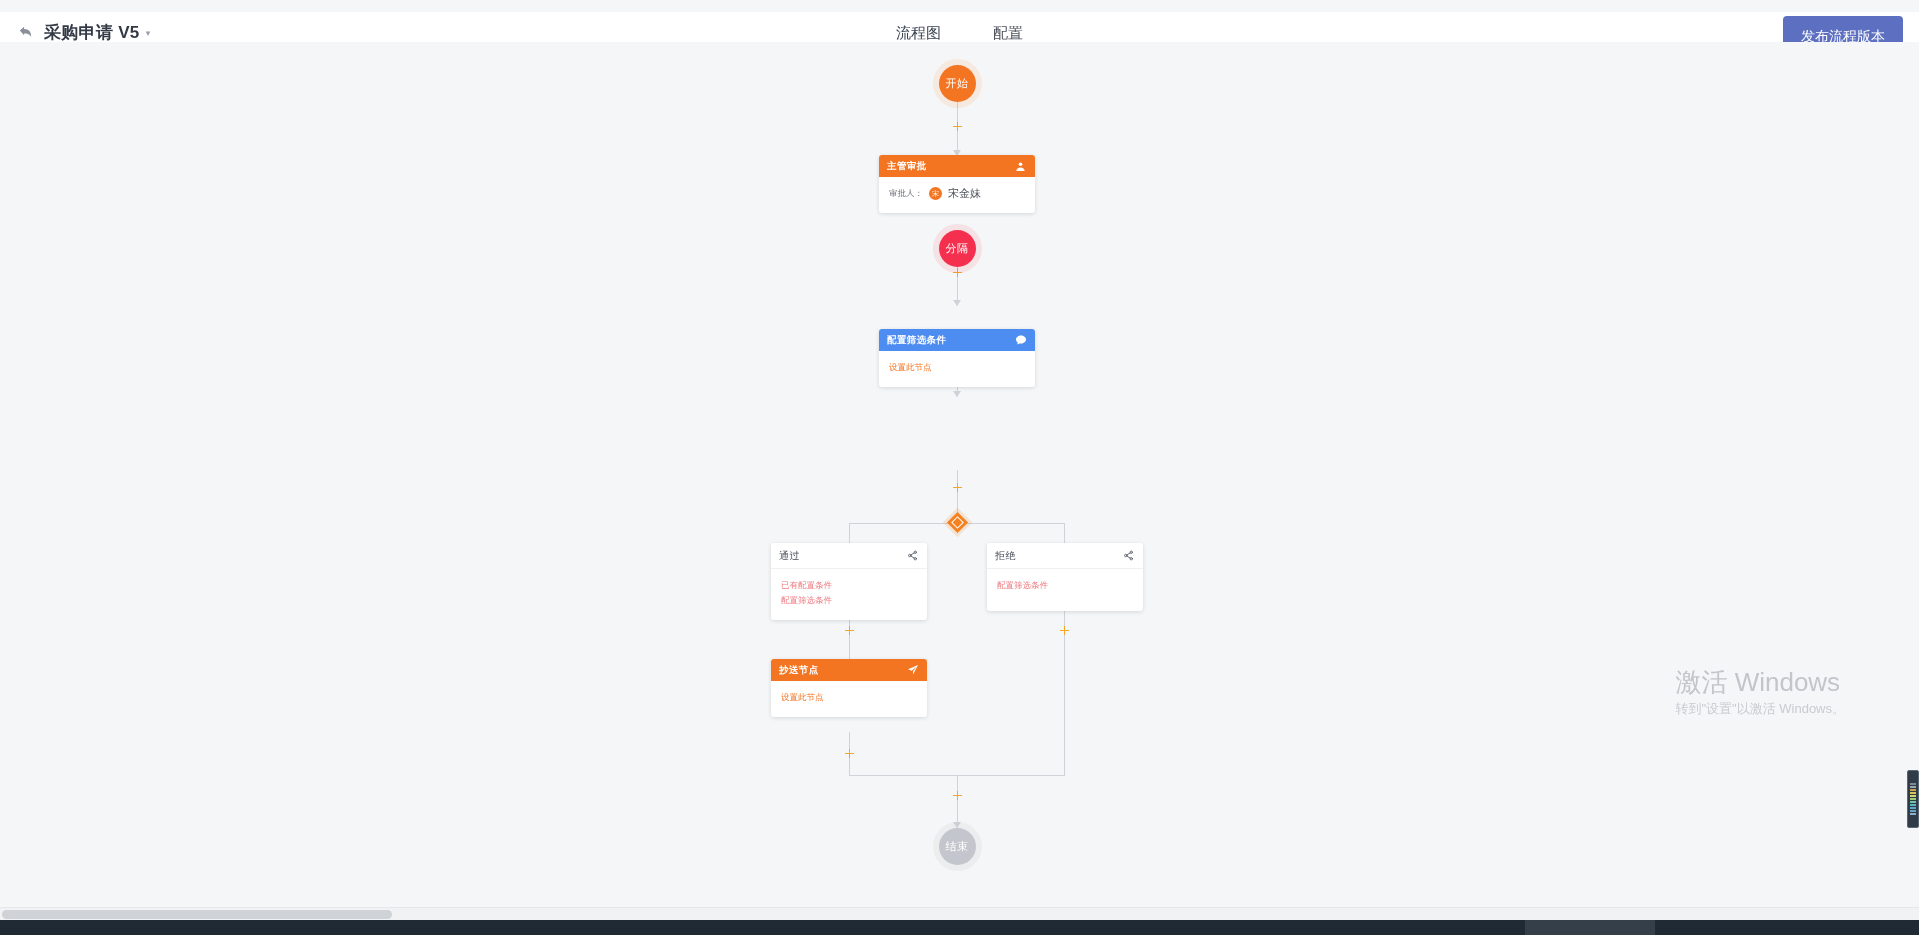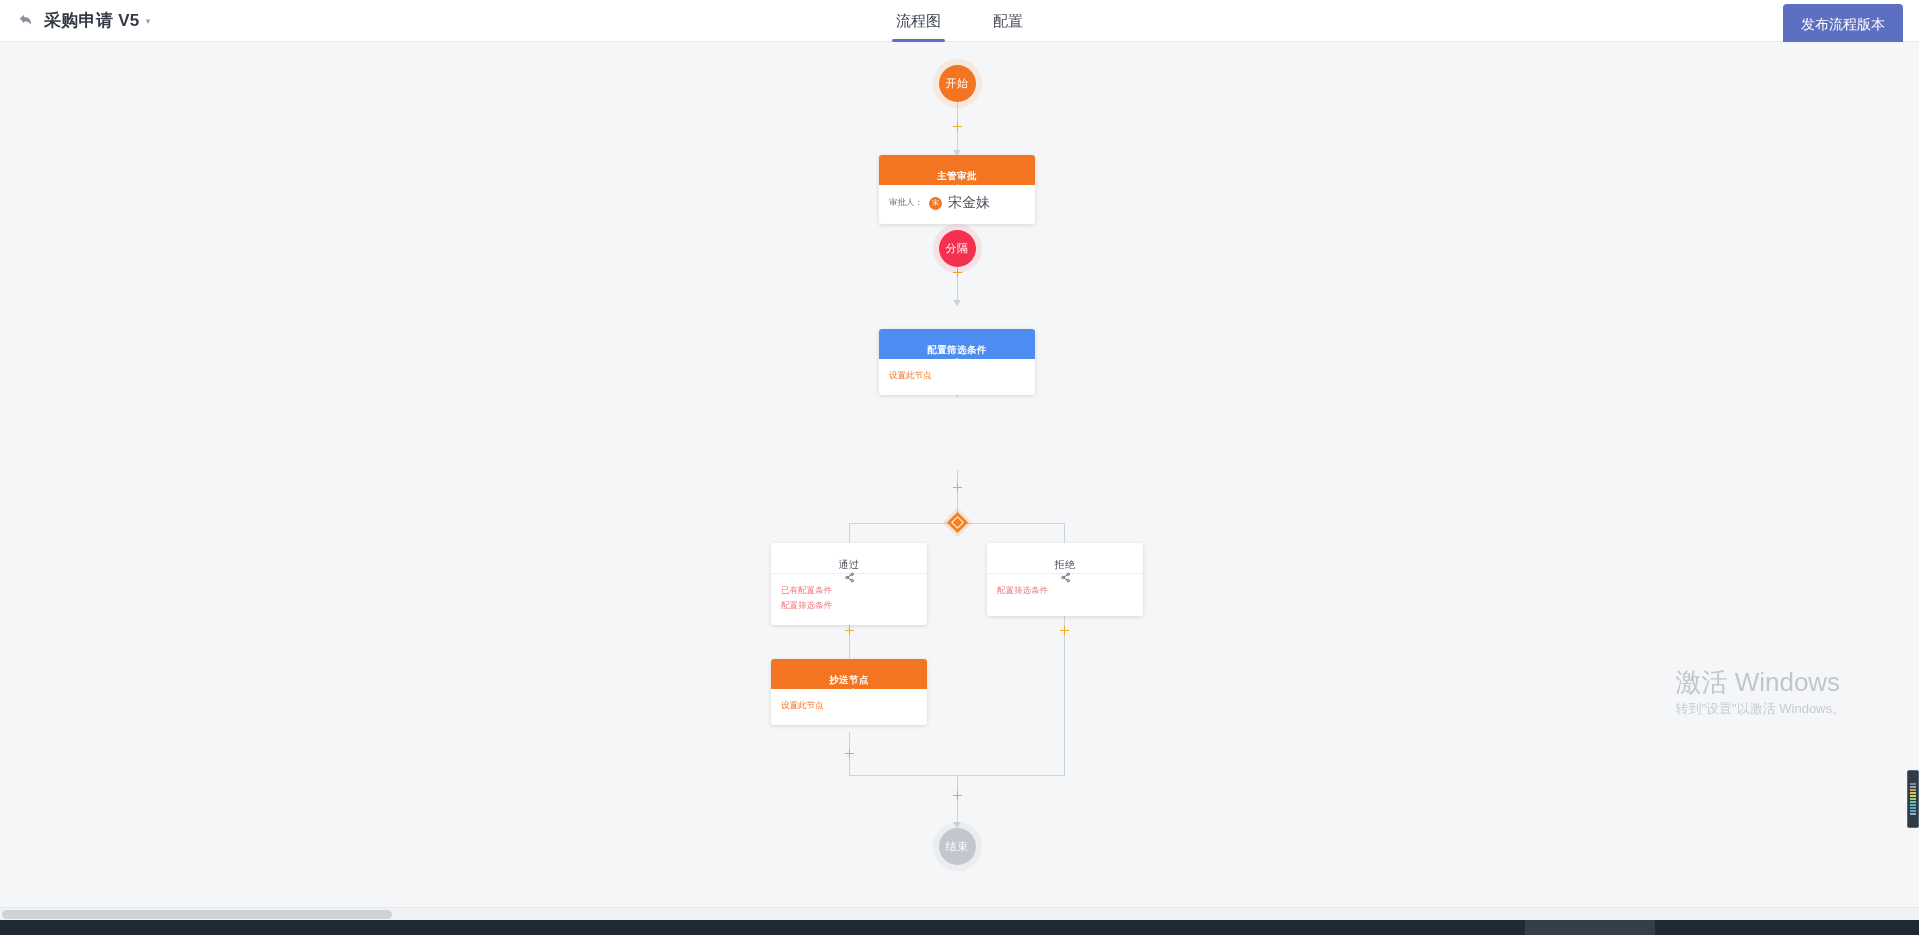--- a/index.html
+++ b/index.html
@@ -7,21 +7,21 @@
   html, body {
     margin: 0; padding: 0;
     width: 1919px; height: 935px;
     overflow: hidden;
     font-family: "Liberation Sans", "DejaVu Sans", sans-serif;
     background: #f5f6f7;
   }
 
   
   .topbar {
-    position: absolute; top: 0; left: 0;
+    position: absolute; top: 12px; left: 0;
     width: 1919px; height: 42px;
     background: #ffffff;
     border-bottom: 1px solid #e8e8e8;
     display: flex; align-items: center;
   }
   .tb-left {
     display: flex; align-items: center;
     padding-left: 16px;
     height: 42px;
   }
@@ -162,24 +162,23 @@
     width: 156px;
     background: #fff;
     border-radius: 3px;
     box-shadow: 0 1px 4px rgba(0,0,0,.13);
     cursor: pointer;
     overflow: hidden;
   }
   .node-head {
     height: 22px;
     display: flex; align-items: center; justify-content: space-between;
-    padding: 15px 8px;
+    padding: 8px 8px;
     font-size: 9.5px; font-weight: bold;
     letter-spacing: .4px;
-    flex-direction: column;
   }
   .node-head.orange { background: #f47521; color: #fff; }
   .node-head.blue   { background: #4d8cf0; color: #fff; }
   .node-head.plain  { background: #fff; color: #474d57; border-bottom: 1px solid #eef0f2; font-weight: normal; font-size: 10px; height: 26px; }
   .node-body {
     padding: 9px 10px 12px 10px;
     min-height: 34px;
   }
   .node-body.tall { min-height: 42px; }
   .cfg-link {
@@ -194,21 +193,21 @@
     font-size: 8.5px; color: #6b7078;
   }
   .avatar {
     width: 13px; height: 13px; border-radius: 50%;
     background: #f47521; color: #fff;
     font-size: 7px;
     display: flex; align-items: center; justify-content: center;
     margin: 0 6px;
     flex: none;
   }
-  .approver-name { color: #4d525b; font-size: 14px; }
+  .approver-name { color: #4d525b; font-size: 11px; }
 
   .hd-icon { width: 13px; height: 13px; display: flex; align-items: center; justify-content: center; }
   .hd-icon svg { display: block; }
   .hd-icon.share { color: #585e68; }
 
   
   .watermark {
     position: absolute; right: 74px; bottom: 200px;
     text-align: left;
     color: #c5c8cd;

